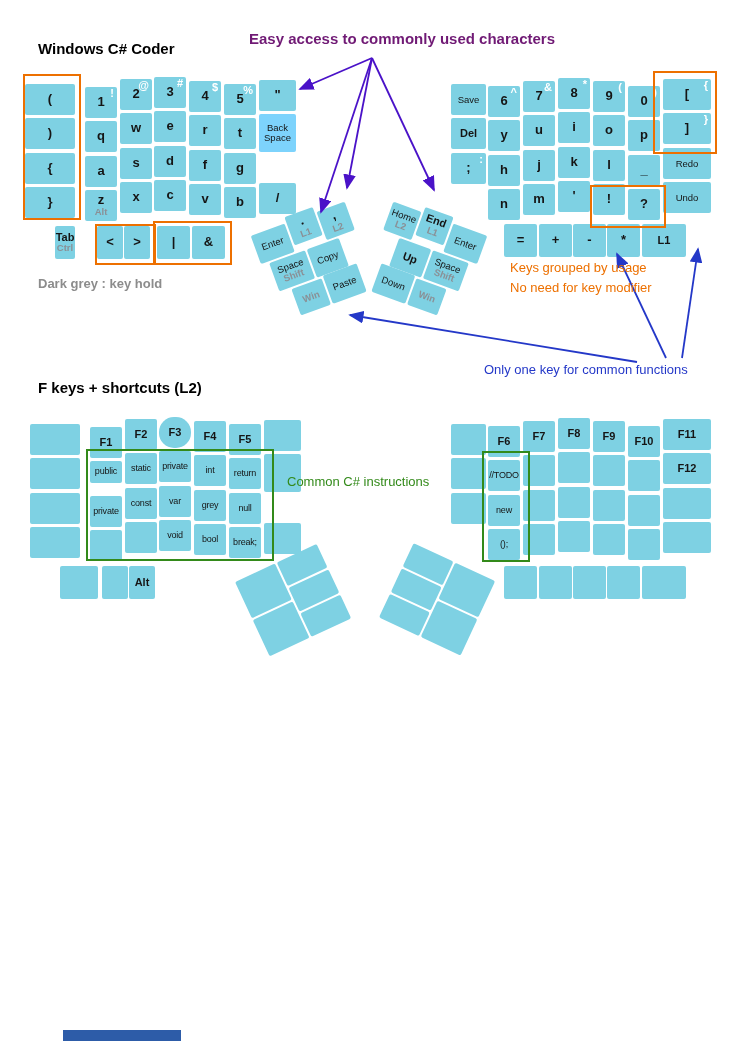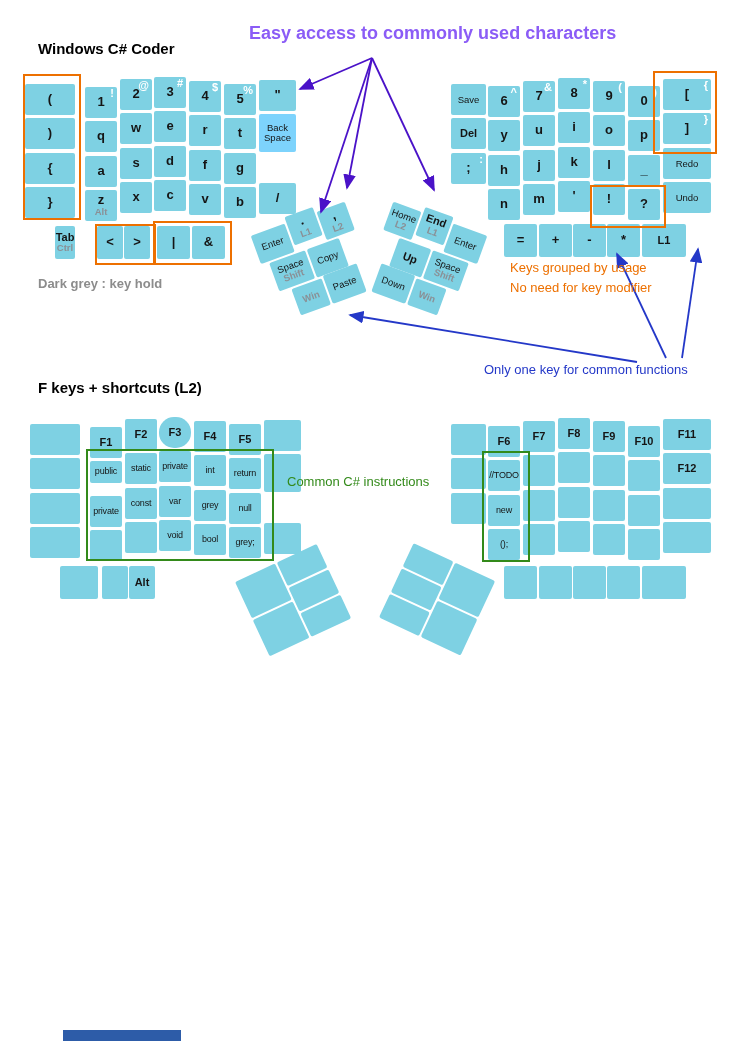--- a/index.html
+++ b/index.html
@@ -338,21 +338,21 @@
     <div class="key" style="left: 229px; top: 424px; width: 32px; height: 31px; background: rgb(126, 209, 227);">
       <span class="tap med">F5</span>
     </div>
     <div class="key" style="left: 229px; top: 458px; width: 32px; height: 31px; background: rgb(126, 209, 227);">
       <span class="tap code">return</span>
     </div>
     <div class="key" style="left: 229px; top: 493px; width: 32px; height: 31px; background: rgb(126, 209, 227);">
       <span class="tap code">null</span>
     </div>
     <div class="key" style="left: 229px; top: 527px; width: 32px; height: 31px; background: rgb(126, 209, 227);">
-      <span class="tap code">grey;</span>
+      <span class="tap code">break;</span>
     </div>
     <div class="key" style="left: 264px; top: 420px; width: 37px; height: 31px; background: rgb(126, 209, 227);"></div>
     <div class="key" style="left: 264px; top: 454px; width: 37px; height: 38px; background: rgb(126, 209, 227);"></div>
     <div class="key" style="left: 264px; top: 523px; width: 37px; height: 31px; background: rgb(126, 209, 227);"></div>
     <div class="key" style="left: 60px; top: 566px; width: 38px; height: 33px; background: rgb(126, 209, 227);"></div>
     <div class="key" style="left: 102px; top: 566px; width: 26px; height: 33px; background: rgb(126, 209, 227);"></div>
     <div class="key" style="left: 129px; top: 566px; width: 26px; height: 33px; background: rgb(126, 209, 227);">
       <span class="tap med">Alt</span>
     </div>
     <div class="thumb" style="left: 235px; top: 582px; width: 92px; height: 84px; transform: rotate(-25deg); transform-origin: 0px 0px;">
@@ -438,20 +438,20 @@
         </marker>
       </defs>
       <line x1="372" y1="58" x2="300" y2="89" stroke="#4A12C8" stroke-width="1.8" marker-end="url(#ah-purple)"></line>
       <line x1="372" y1="58" x2="321" y2="212" stroke="#4A12C8" stroke-width="1.8" marker-end="url(#ah-purple)"></line>
       <line x1="372" y1="58" x2="347" y2="188" stroke="#4A12C8" stroke-width="1.8" marker-end="url(#ah-purple)"></line>
       <line x1="372" y1="58" x2="434" y2="190" stroke="#4A12C8" stroke-width="1.8" marker-end="url(#ah-purple)"></line>
       <line x1="637" y1="362" x2="350" y2="315" stroke="#2438C8" stroke-width="1.8" marker-end="url(#ah-blue)"></line>
       <line x1="666" y1="358" x2="617" y2="254" stroke="#2438C8" stroke-width="1.8" marker-end="url(#ah-blue)"></line>
       <line x1="682" y1="358" x2="698" y2="249" stroke="#2438C8" stroke-width="1.8" marker-end="url(#ah-blue)"></line>
     </svg>
-    <div class="anno" style="left: 249px; top: 23px; color: #8b5cf6; font-size: 18px; font-weight: 700;">Easy access to commonly used characters</div>
+    <div class="anno" style="left: 249px; top: 30px; color: #701a75; font-size: 15px; font-weight: 700;">Easy access to commonly used characters</div>
     <div class="anno" style="left: 38px; top: 276px; color: rgb(140, 140, 140); font-size: 13px; font-weight: 700;">Dark grey : key hold</div>
     <div class="anno" style="left: 510px; top: 260px; color: rgb(237, 112, 0); font-size: 13px; font-weight: 400;">Keys grouped by usage</div>
     <div class="anno" style="left: 510px; top: 280px; color: rgb(237, 112, 0); font-size: 13px; font-weight: 400;">No need for key modifier</div>
     <div class="anno" style="left: 484px; top: 362px; color: rgb(36, 56, 200); font-size: 13px; font-weight: 400;">Only one key for common functions</div>
     <div class="anno" style="left: 287px; top: 474px; color: rgb(51, 138, 26); font-size: 13px; font-weight: 400;">Common C# instructions</div>
     <div class="bar" style="left: 63px; top: 1030px; width: 118px; height: 11px; background: rgb(45, 92, 168);"></div>
   </div>
 
 </body></html>

